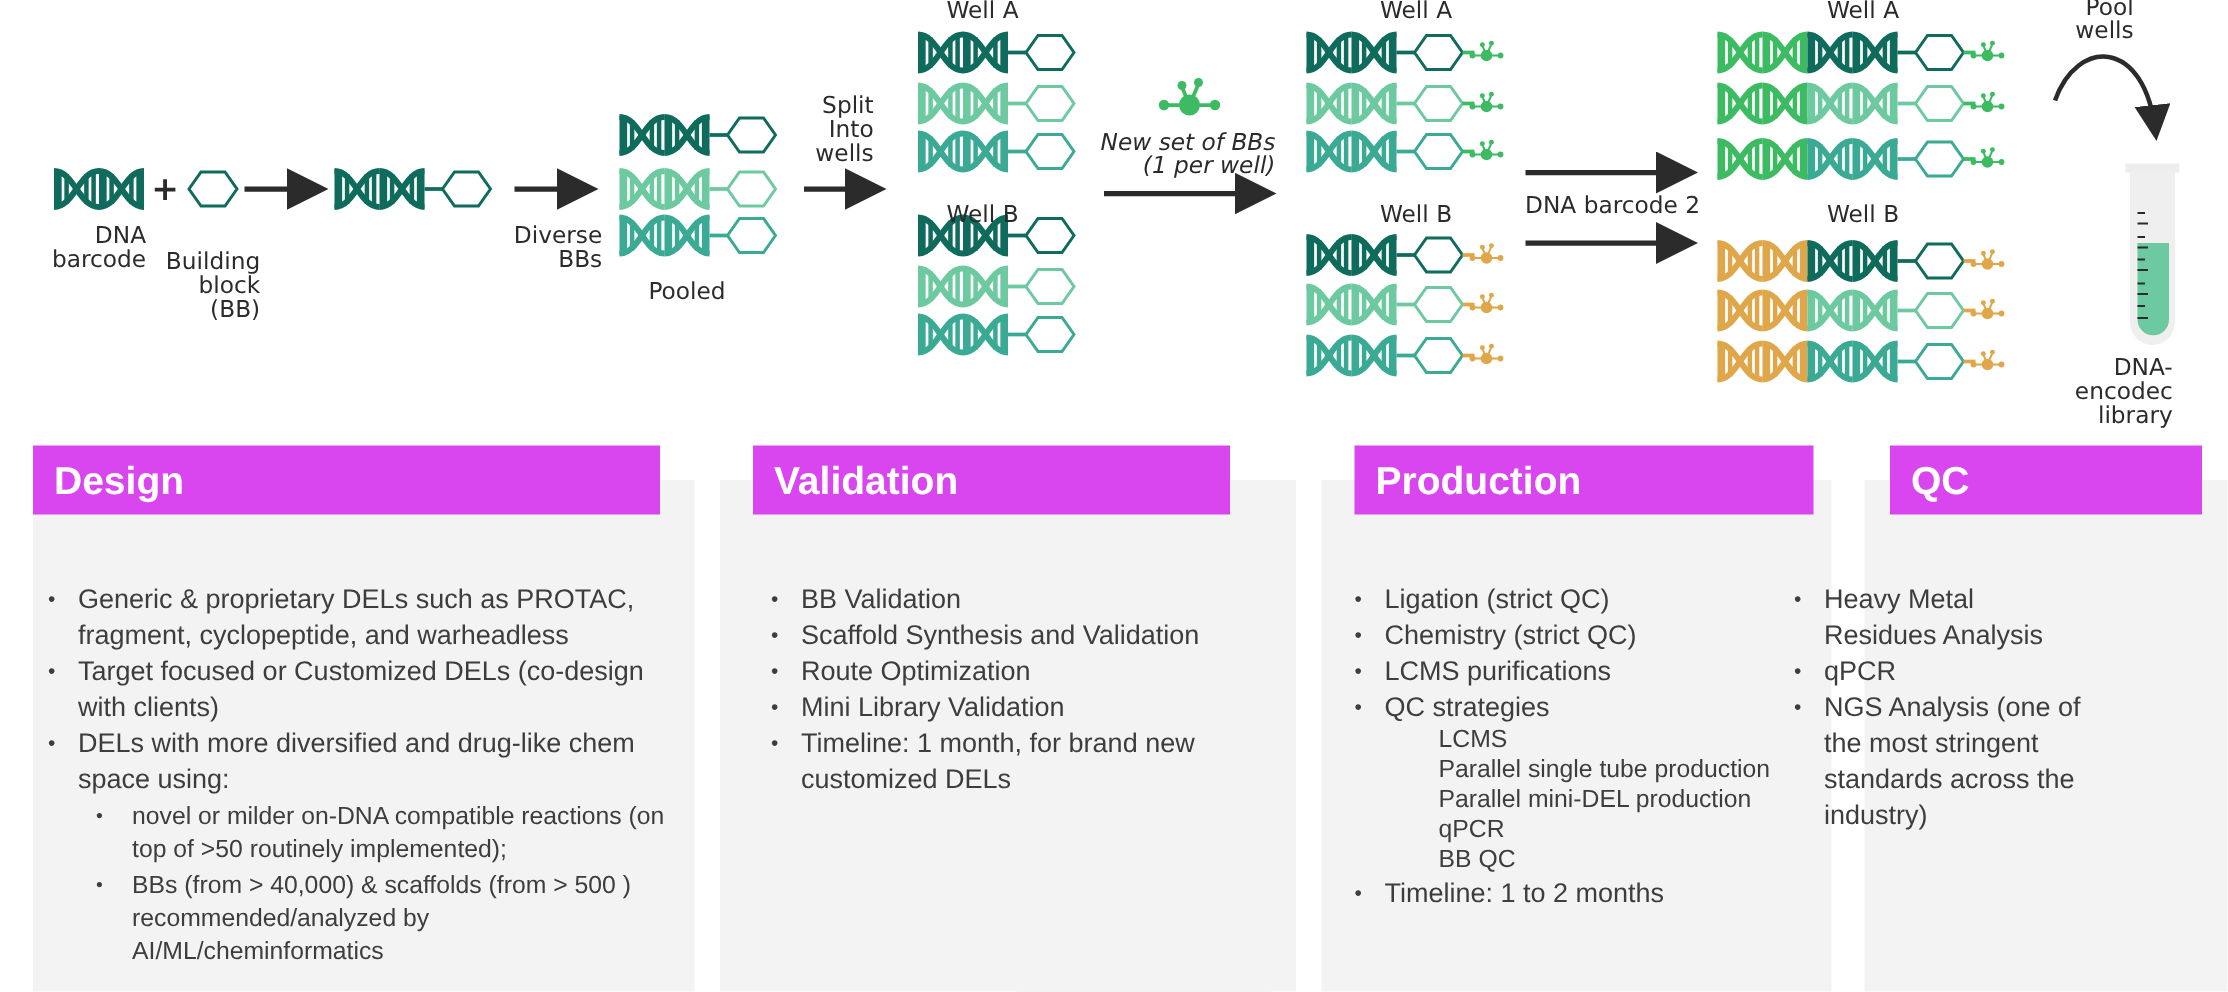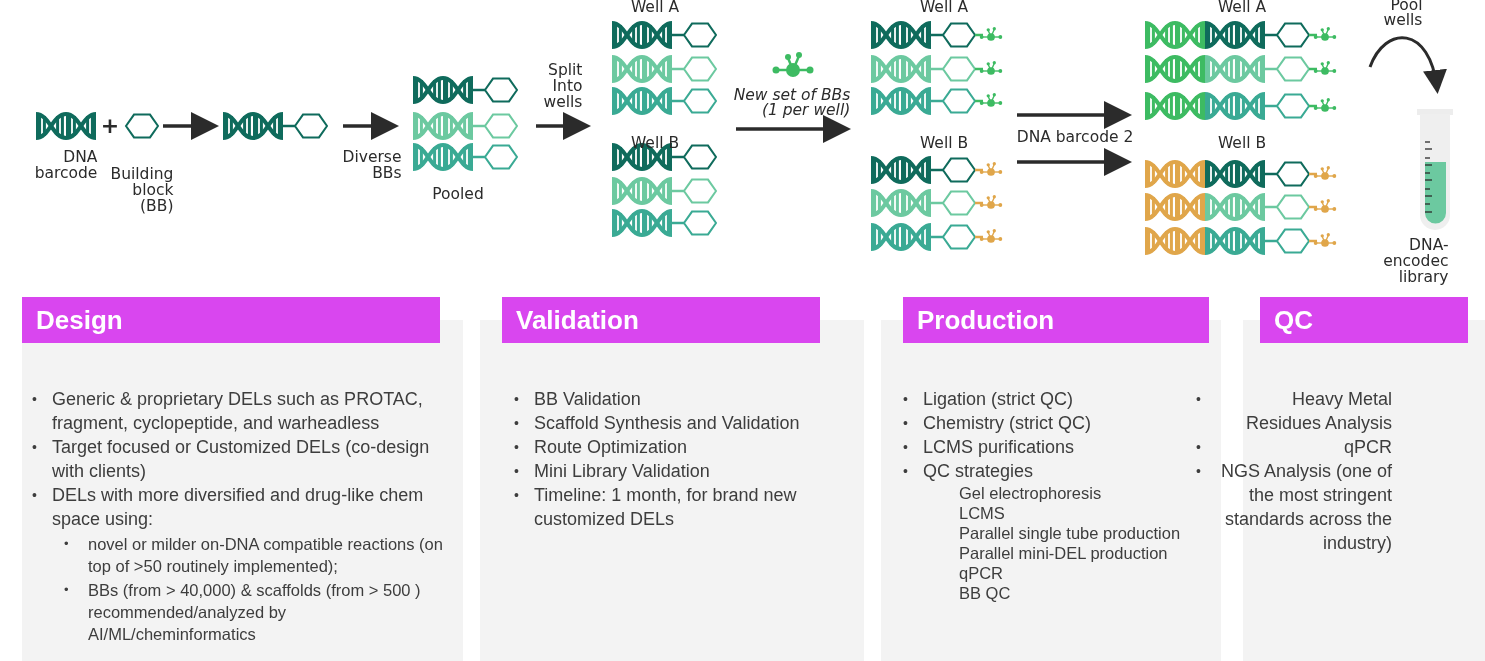--- a/index.html
+++ b/index.html
@@ -906,30 +906,30 @@
 </div>
 
 <div class="panel-bg" style="left:881px;width:340px;"></div>
 <div class="panel-head" style="left:903px;width:306px;">Production</div>
 <div class="panel-body" style="left:899px;width:320px;">
   <ul>
     <li class="b1">Ligation (strict QC)</li>
     <li class="b1">Chemistry (strict QC)</li>
     <li class="b1">LCMS purifications</li>
     <li class="b1">QC strategies</li>
-    <li class="b3">Gel electrophoresis</li>
     <li class="b3">LCMS</li>
     <li class="b3">Parallel single tube production</li>
     <li class="b3">Parallel mini-DEL production</li>
     <li class="b3">qPCR</li>
     <li class="b3">BB QC</li>
+    <li class="b1">Timeline: 1 to 2 months</li>
   </ul>
 </div>
 
 <div class="panel-bg" style="left:1243px;width:242px;"></div>
 <div class="panel-head" style="left:1260px;width:208px;">QC</div>
-<div class="panel-body" style="left:1192px;width:200px;text-align:right;">
+<div class="panel-body" style="left:1192px;width:200px;">
   <ul>
     <li class="b1">Heavy Metal Residues Analysis</li>
     <li class="b1">qPCR</li>
     <li class="b1">NGS Analysis (one of the most stringent standards across the industry)</li>
   </ul>
 </div>
 
 </body></html>

